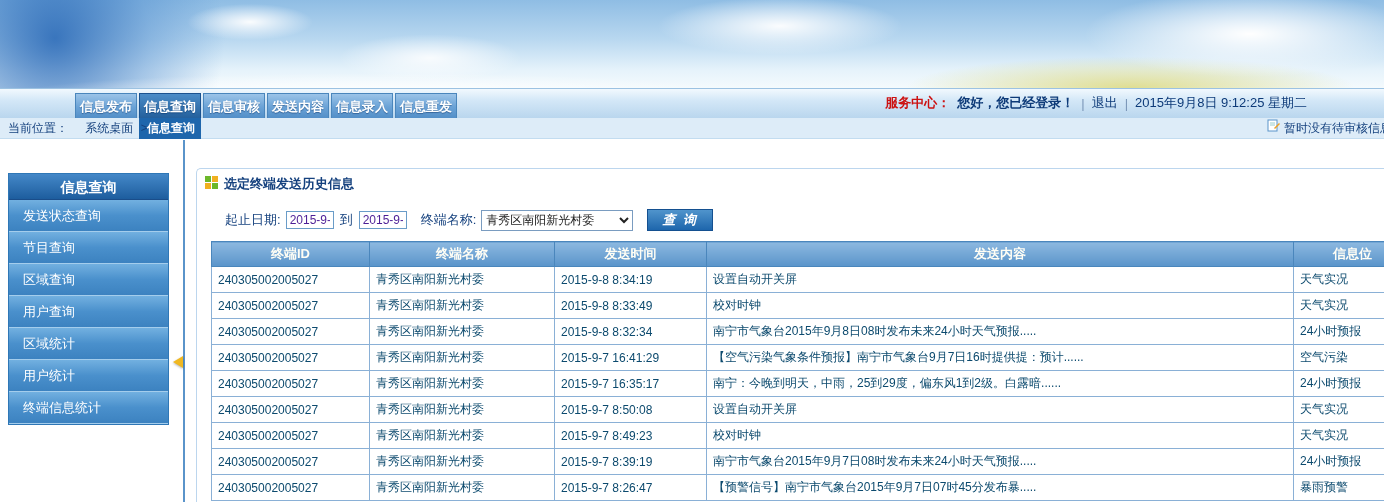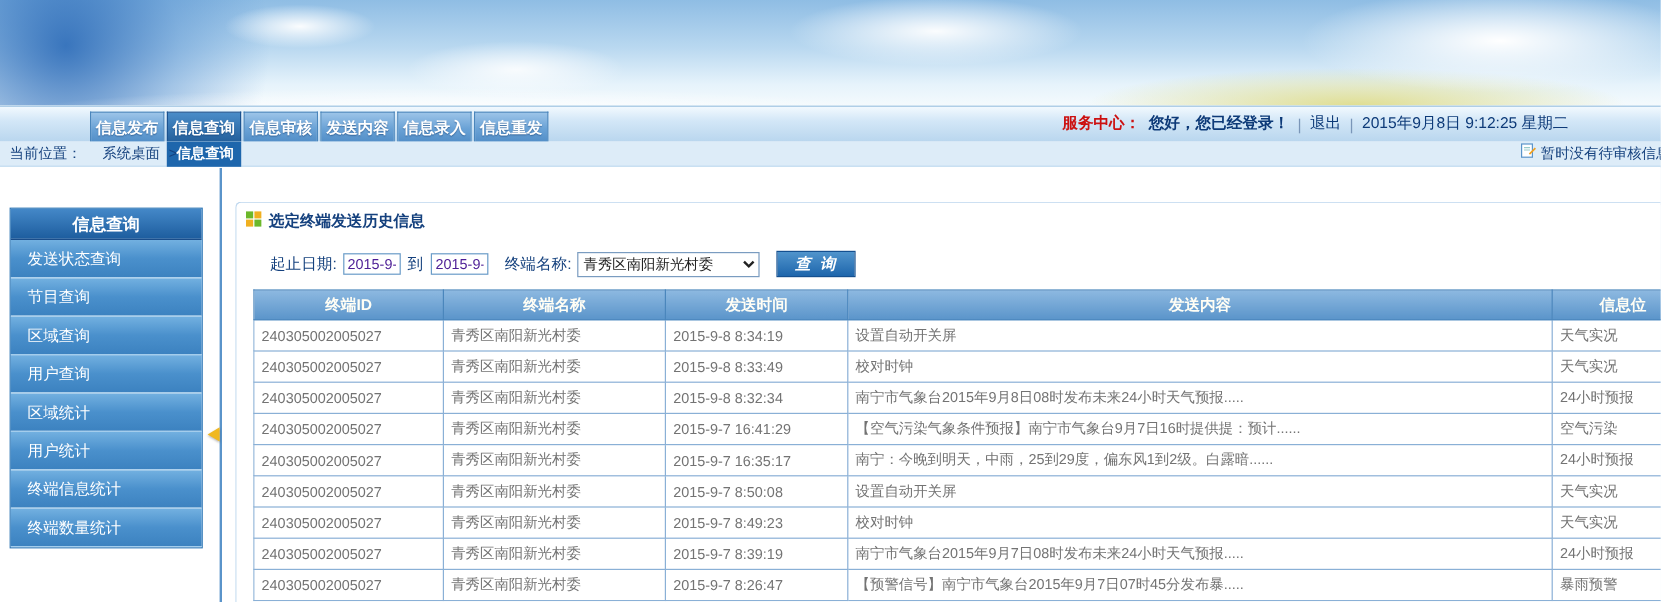--- a/index.html
+++ b/index.html
@@ -92,21 +92,21 @@
     background:linear-gradient(180deg,#5094cc 0%,#1e66ac 100%);
     color:#fff; font-weight:bold; font-size:13px; letter-spacing:2px;
     border:1px solid #145090; font-family:inherit;font-style:italic; }
 
   
   .table-wrap { margin:10px 0 0 14px; overflow:hidden; }
   table.history { width:1200px; table-layout:fixed; border-collapse:collapse; }
   table.history th { height:25px; font-size:13px; font-weight:bold; color:#fffef5;
     background:linear-gradient(180deg,#8cb8e0 0%,#5a94ca 100%);
     border:1px solid #4a86bc; text-align:center; }
-  table.history td { height:26px; font-size:12px; color:#737373; background:#fff;
+  table.history td { height:26px; font-size:12px; color:#0c4a6e; background:#fff;
     border:1px solid #8ab0d6; padding:0 6px; white-space:nowrap; overflow:hidden; text-align:left; }
 </style>
 </head>
 <body>
 
 <div class="banner">
   <div class="sky"></div>
 </div>
 
 <div class="navbar">
@@ -156,21 +156,20 @@
   <div class="sidebar">
     <div class="side-title">信息查询</div>
     <div>
         <div class="side-item">发送状态查询</div>
         <div class="side-item">节目查询</div>
         <div class="side-item">区域查询</div>
         <div class="side-item">用户查询</div>
         <div class="side-item">区域统计</div>
         <div class="side-item">用户统计</div>
         <div class="side-item">终端信息统计</div>
-        <div class="side-item">终端数量统计</div>
       </div>
   </div>
 
   <div class="main">
     <div class="panel">
       <div class="section-header">
         <span>
           <svg width="13" height="13" viewBox="0 0 13 13">
             <rect x="0" y="0" width="6" height="6" fill="#6cb82a"></rect>
             <rect x="7" y="0" width="6" height="6" fill="#f0b020"></rect>

